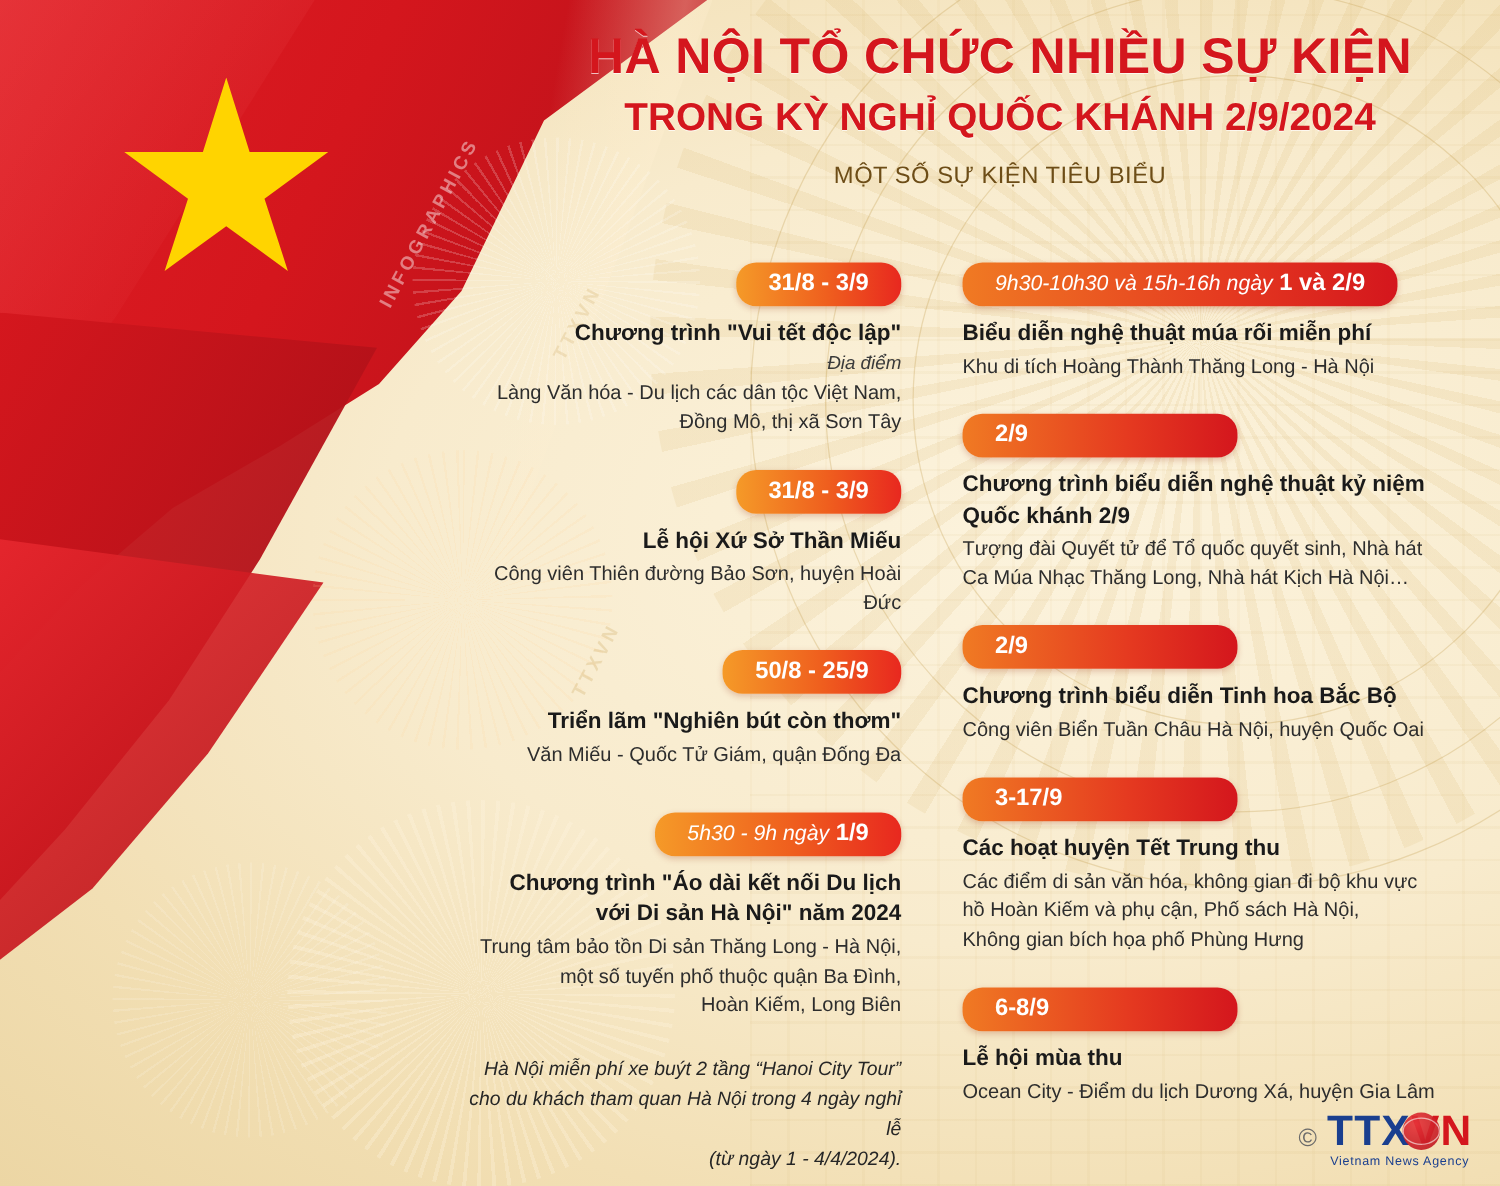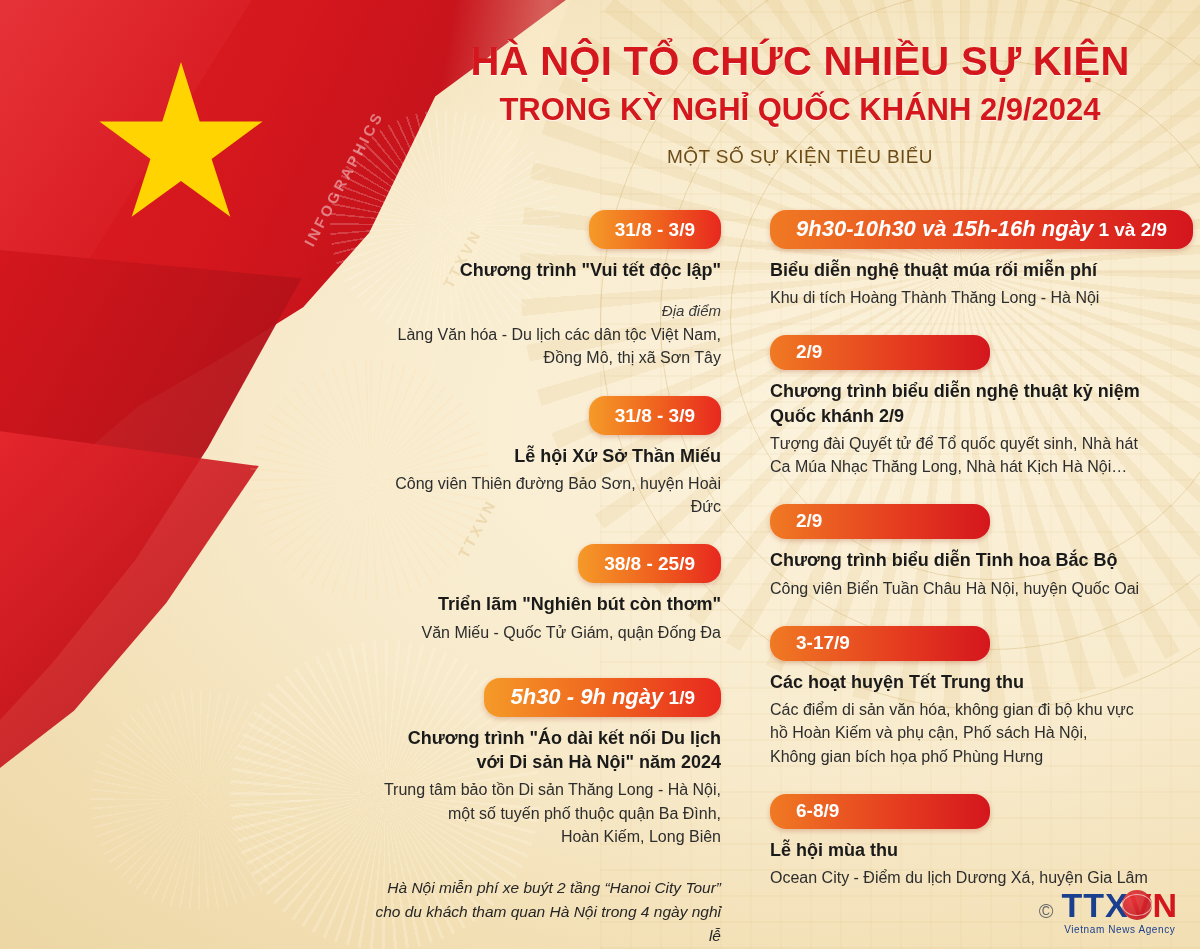--- a/index.html
+++ b/index.html
@@ -113,21 +113,21 @@
     font-size: 15px; letter-spacing: 3px; font-weight: bold;
     transform: rotate(-62deg); left: 430px; top: 250px; white-space: nowrap;
   }
   .watermark3 {
     position: absolute; color: rgba(200,160,80,.25);
     font-size: 15px; letter-spacing: 3px; font-weight: bold;
     transform: rotate(-62deg); left: 445px; top: 520px; white-space: nowrap;
   }
 
   
-  .header { position: absolute; left: 430px; top: 38px; width: 740px; text-align: center; }
+  .header { position: absolute; left: 430px; top: 22px; width: 740px; text-align: center; }
   .title-main {
     color: #d4161d; font-size: 40px; font-weight: bold; line-height: 1.16;
     letter-spacing: .3px;
     text-shadow: 0 1px 0 rgba(255,255,255,.7);
   }
   .title-sub {
     color: #d4161d; font-size: 31px; font-weight: bold; margin-top: 8px;
     text-shadow: 0 1px 0 rgba(255,255,255,.7);
   }
   .title-note {
@@ -146,28 +146,28 @@
     color: #fff;
     font-size: 19px;
     font-weight: bold;
     padding: 6px 26px 7px 26px;
     border-radius: 16px 16px 16px 16px;
     box-shadow: 0 2px 5px rgba(150,40,10,.25);
     white-space: nowrap;
   }
   .pill.grad-a { background: linear-gradient(90deg, #f59a28 0%, #ef5f1e 55%, #e8281f 100%); }
   .pill.grad-b { background: linear-gradient(90deg, #f07a23 0%, #e53a20 60%, #d4161d 100%); }
-  .pill .thin { font-style: italic; font-weight: bold; font-size: 22px; }
+  .pill .thin { font-style: italic; font-weight: normal; font-size: 17px; }
 
   .ev-title {
     color: #1a1a1a; font-size: 18px; font-weight: bold; line-height: 1.35;
     margin-top: 9px;
   }
   .ev-label {
-    color: #3a3a3a; font-size: 15px; font-style: italic; margin-top: 20px;
+    color: #3a3a3a; font-size: 15px; font-style: italic; margin-top: 4px;
   }
   .ev-place {
     color: #2d2d2d; font-size: 16px; line-height: 1.45; margin-top: 4px;
   }
 
   .footnote {
     color: #262626; font-size: 15.5px; font-style: italic; line-height: 1.55;
     margin-top: 28px; text-align: right;
   }
 
@@ -242,21 +242,21 @@
     <div class="event" style="margin-top:26px;">
       <div class="pill grad-a">
         <span class="thin"></span><span>31/8 - 3/9</span>
       </div>
       <div class="ev-title">Lễ hội Xứ Sở Thần Miếu</div>
       <div class="ev-place">Công viên Thiên đường Bảo Sơn, huyện Hoài Đức</div>
     </div>
 
     <div class="event" style="margin-top:26px;">
       <div class="pill grad-a">
-        <span class="thin"></span><span>38/8 - 25/9</span>
+        <span class="thin"></span><span>50/8 - 25/9</span>
       </div>
       <div class="ev-title">Triển lãm "Nghiên bút còn thơm"</div>
       <div class="ev-place">Văn Miếu - Quốc Tử Giám, quận Đống Đa</div>
     </div>
 
     <div class="event" style="margin-top:34px;">
       <div class="pill grad-a">
         <span class="thin">5h30 - 9h ngày</span>&nbsp;<span>1/9</span>
       </div>
       <div class="ev-title" style="white-space: pre-line;">Chương trình "Áo dài kết nối Du lịch

